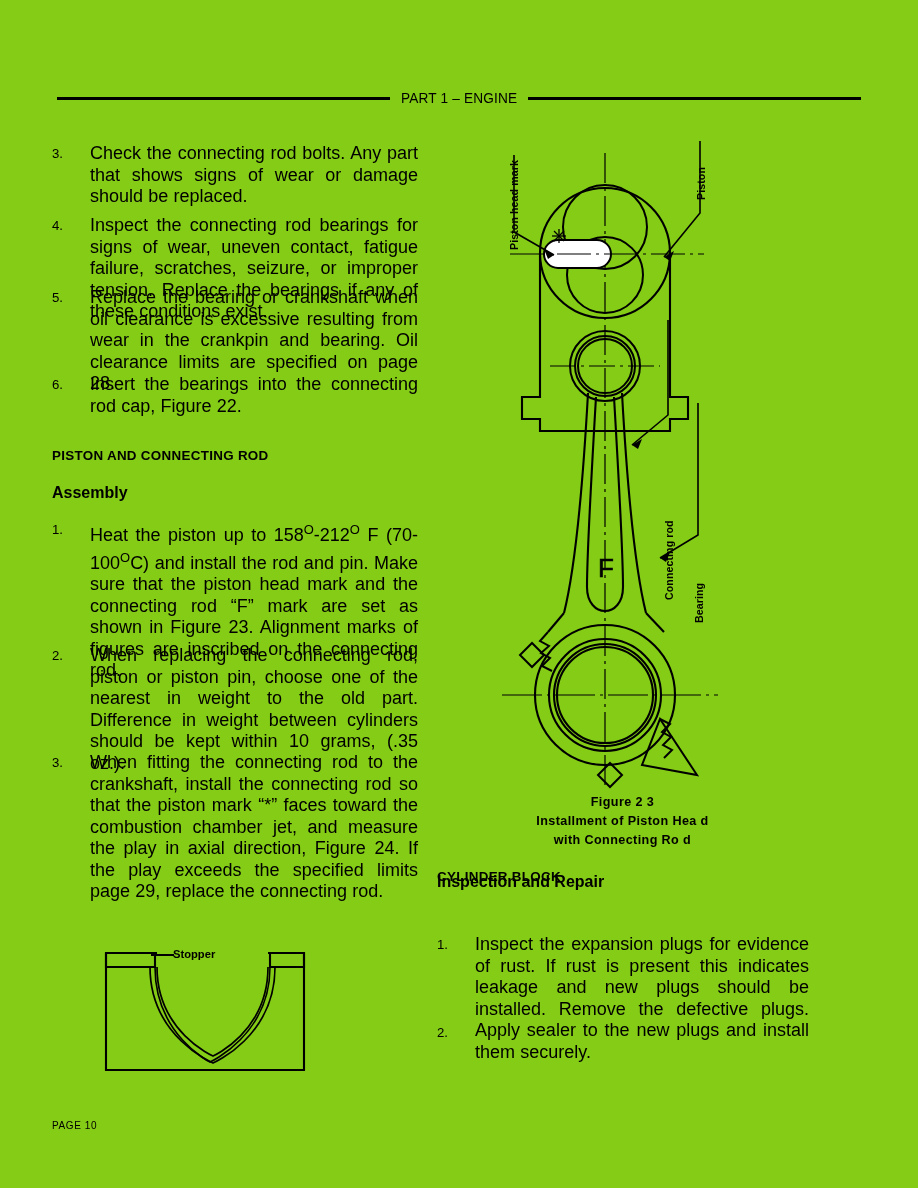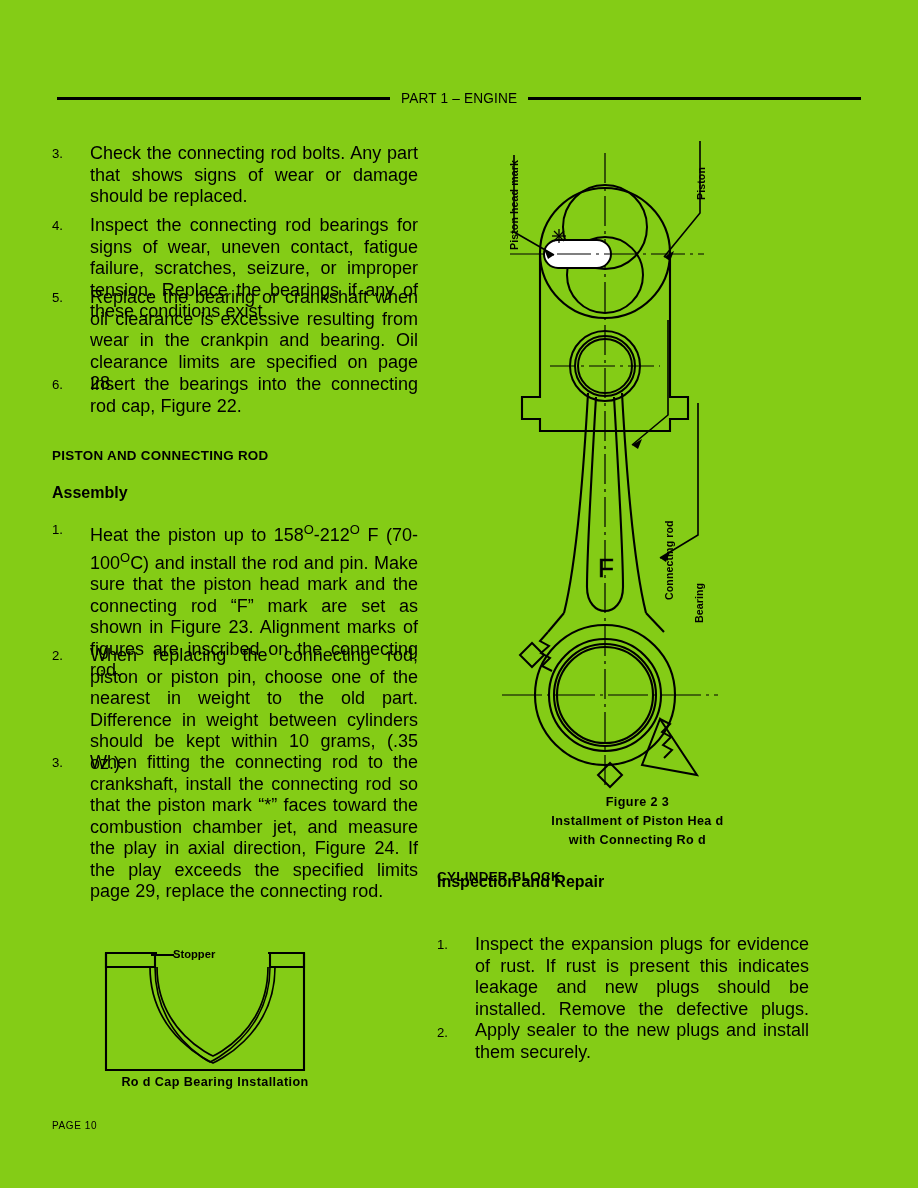--- a/index.html
+++ b/index.html
@@ -203,21 +203,20 @@
       <path d="M170,13 L170,27 L204,27 L204,13 Z"></path>
     </g>
   </svg>
 
   <svg class="figure-svg" style="left:150px; top:948px;" width="40" height="14" viewBox="0 0 40 14">
     <line x1="1" y1="7" x2="24" y2="7" stroke="#000" stroke-width="2"></line>
   </svg>
   <div class="hlabel" style="left:173px; top:948px;">Stopper</div>
 
   <div class="caption" style="left:60px; top:1073px; width:310px;">
-    <div>Ro d Cap Bearing Installation</div>
   </div>
 
   <svg class="figure-svg" style="left:492px; top:135px;" width="235" height="655" viewBox="0 0 235 655">
 
     <g stroke="#000" stroke-width="1.2" fill="none">
       <path d="M113,18 L113,660" stroke-dasharray="30,5,3,5"></path>
     </g>
 
     <g fill="none" stroke="#000" stroke-width="2.1" stroke-linejoin="miter">
 
@@ -324,21 +323,21 @@
       <path d="M140,310 L150,304 L146,314 Z"></path>
       <path d="M168,423 L178,417 L174,427 Z"></path>
     </g>
   </svg>
 
   <div class="vlabel" style="left:508px; top:250px;">Piston head mark</div>
   <div class="vlabel" style="left:695px; top:200px;">Piston</div>
   <div class="vlabel" style="left:663px; top:600px;">Connecting rod</div>
   <div class="vlabel" style="left:693px; top:623px;">Bearing</div>
 
-  <div class="caption" style="left:465px; top:793px; width:345px;">
+  <div class="caption" style="left:450px; top:793px; width:345px;">
     <div>Figure 2 3</div>
     <div>Installment of Piston Hea d</div>
     <div>with Connecting Ro d</div>
   </div>
 
   <h2 class="sect" style="left:437px; top:868px;">CYLINDER BLOCK</h2>
 
   <h3 class="subsect" style="left:437px; top:873px;">Inspection and Repair</h3>
 
   <div class="item" style="left:437px; top:934px; width:372px;">

